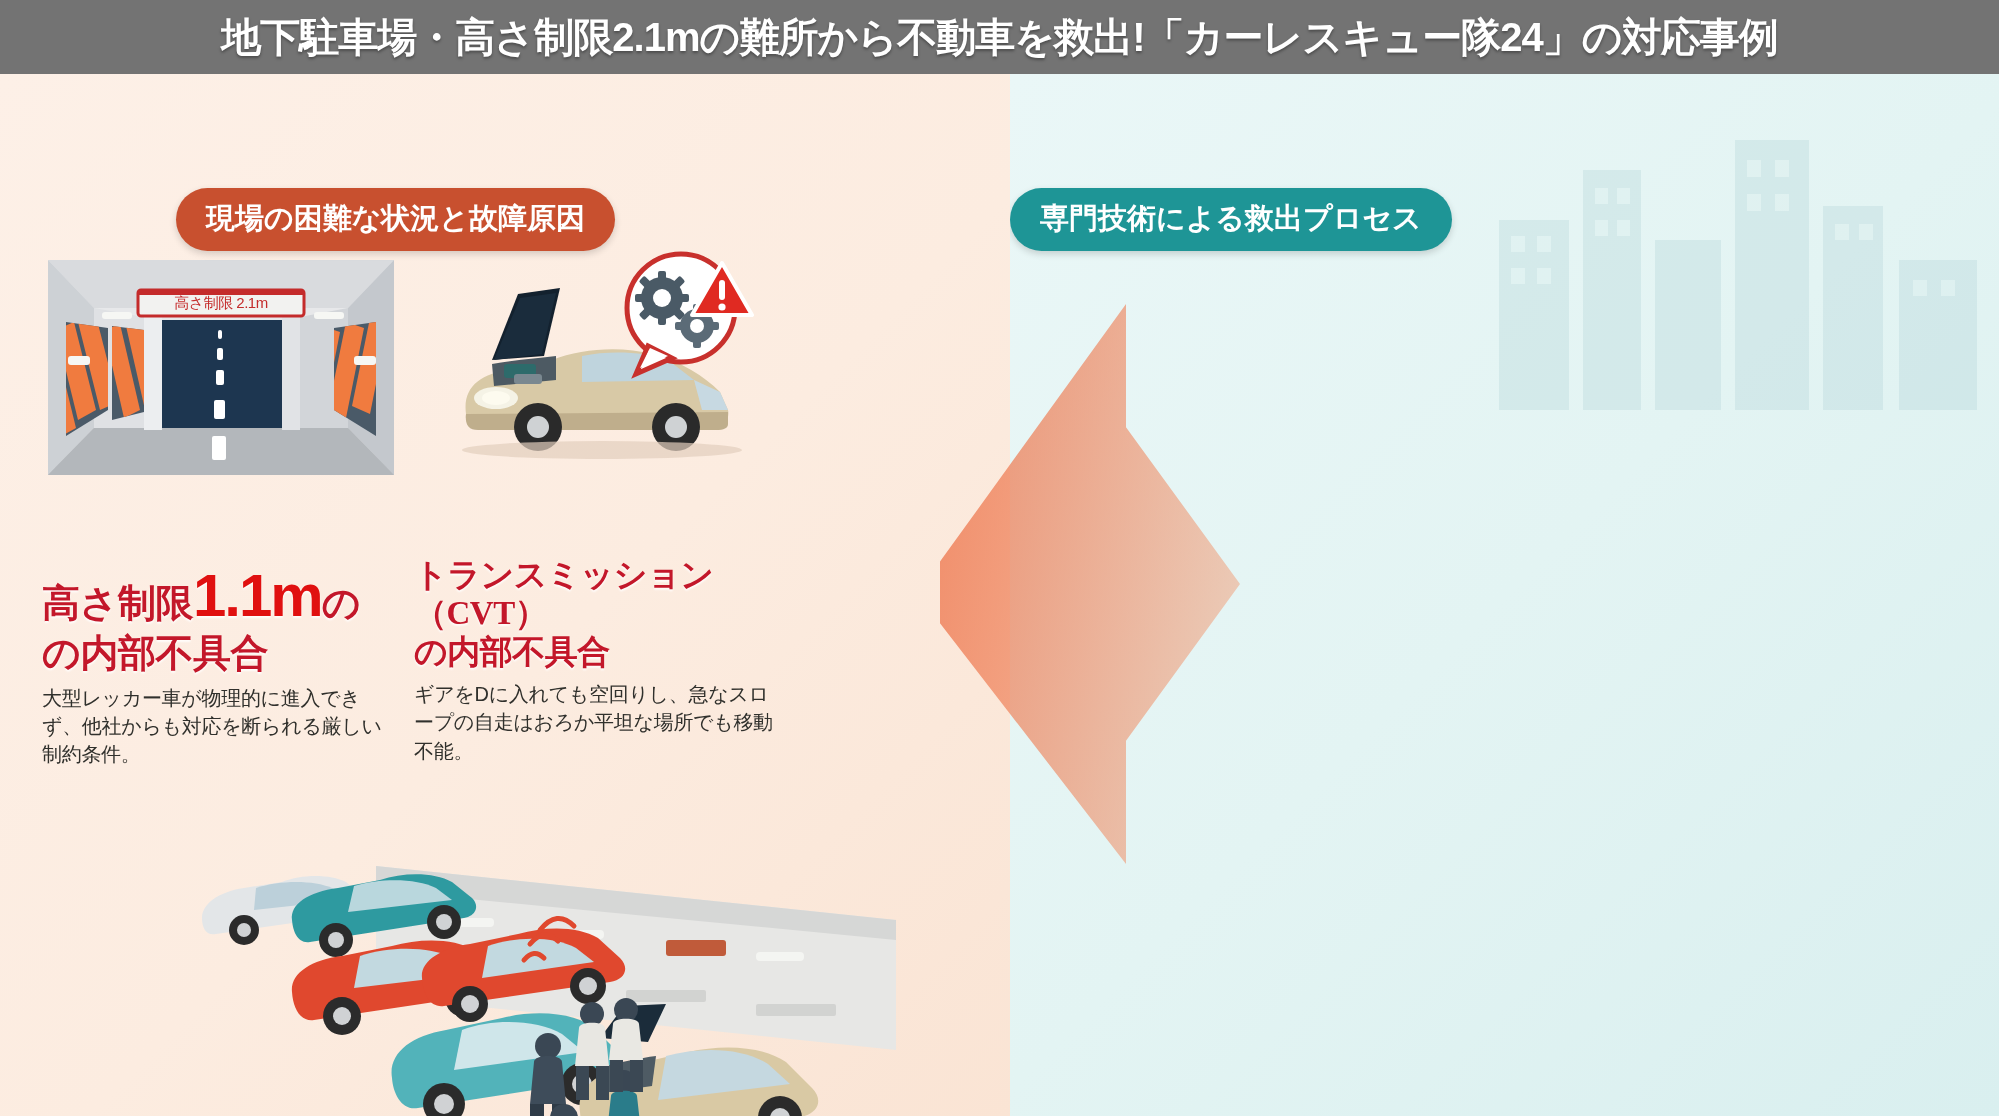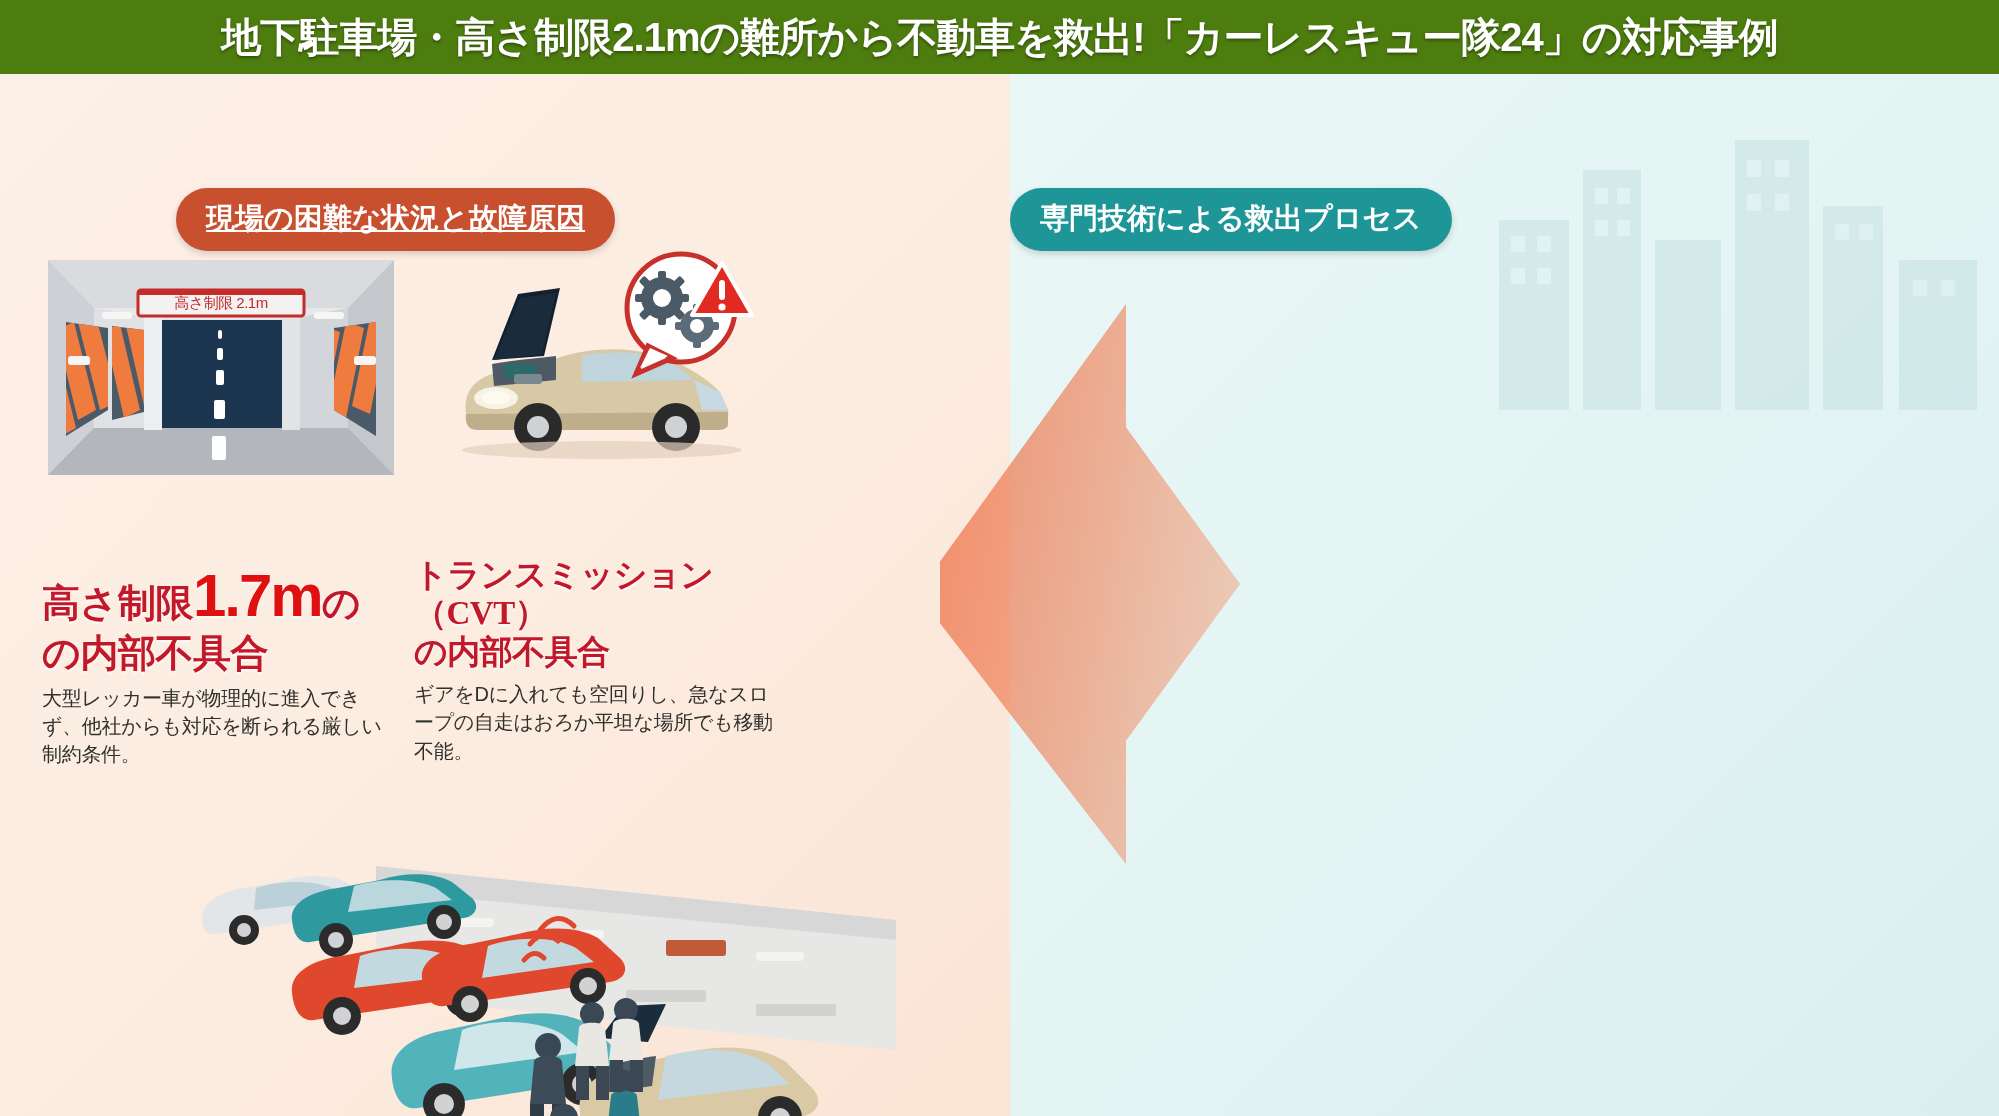--- a/index.html
+++ b/index.html
@@ -76,21 +76,21 @@
   .queue{position:absolute;left:196px;top:726px;width:700px;height:360px;}
 
   svg{display:block;}
   .nowrap{white-space:nowrap;}
 </style>
 </head>
 <body>
 
 <div class="poster">
 
-  <div class="titlebar" style="background: #4d7c0f;">
+  <div class="titlebar" style="background: #737373;">
     <div class="ttl">地下駐車場・高さ制限2.1mの難所から不動車を救出!「カーレスキュー隊24」の対応事例</div>
   </div>
 
   <div class="panels">
 
     <div class="panel panel-left">
 
       <div class="garage">
         <svg viewBox="0 0 346 215" width="346" height="215">
           <rect x="0" y="0" width="346" height="215" fill="#e7e8ea"></rect>
@@ -354,36 +354,36 @@
           <g stroke="#e0482e" stroke-width="5" stroke-linecap="round" fill="none">
             <path d="M328,160 q10,-12 20,-2"></path>
             <path d="M334,144 q14,-17 28,-3"></path>
             <path d="M344,130 q17,-21 34,-4"></path>
           </g>
         </svg>
       </div>
 
       <div class="blk b-height">
         <div class="h-red">
-          <span class="nowrap"><span>高さ制限</span><span class="big">1.7m</span><span>の</span></span><br>
+          <span class="nowrap"><span>高さ制限</span><span class="big">1.1m</span><span>の</span></span><br>
           <span>の内部不具合</span>
         </div>
         <div class="body-t">大型レッカー車が物理的に進入できず、他社からも対応を断られる厳しい制約条件。</div>
       </div>
 
       <div class="blk b-cvt">
         <div class="h-red" style="font-size:33px;font-family:Liberation Serif, serif;">
           <span>トランスミッション（CVT）</span><br>
           <span>の内部不具合</span>
         </div>
         <div class="body-t">ギアをDに入れても空回りし、急なスロープの自走はおろか平坦な場所でも移動不能。</div>
       </div>
 
 
-      <div class="badge badge-left" style="background: rgb(200, 80, 47); text-decoration: underline;">現場の困難な状況と故障原因</div>
+      <div class="badge badge-left" style="background: rgb(200, 80, 47);">現場の困難な状況と故障原因</div>
     </div>
 
     <div class="panel panel-right">
 
       <div class="city">
         <svg viewBox="0 0 520 300" width="520" height="300">
           <g fill="#9cc6cb">
             <rect x="20" y="110" width="70" height="190"></rect>
             <rect x="104" y="60" width="58" height="240"></rect>
             <rect x="176" y="130" width="66" height="170"></rect>

